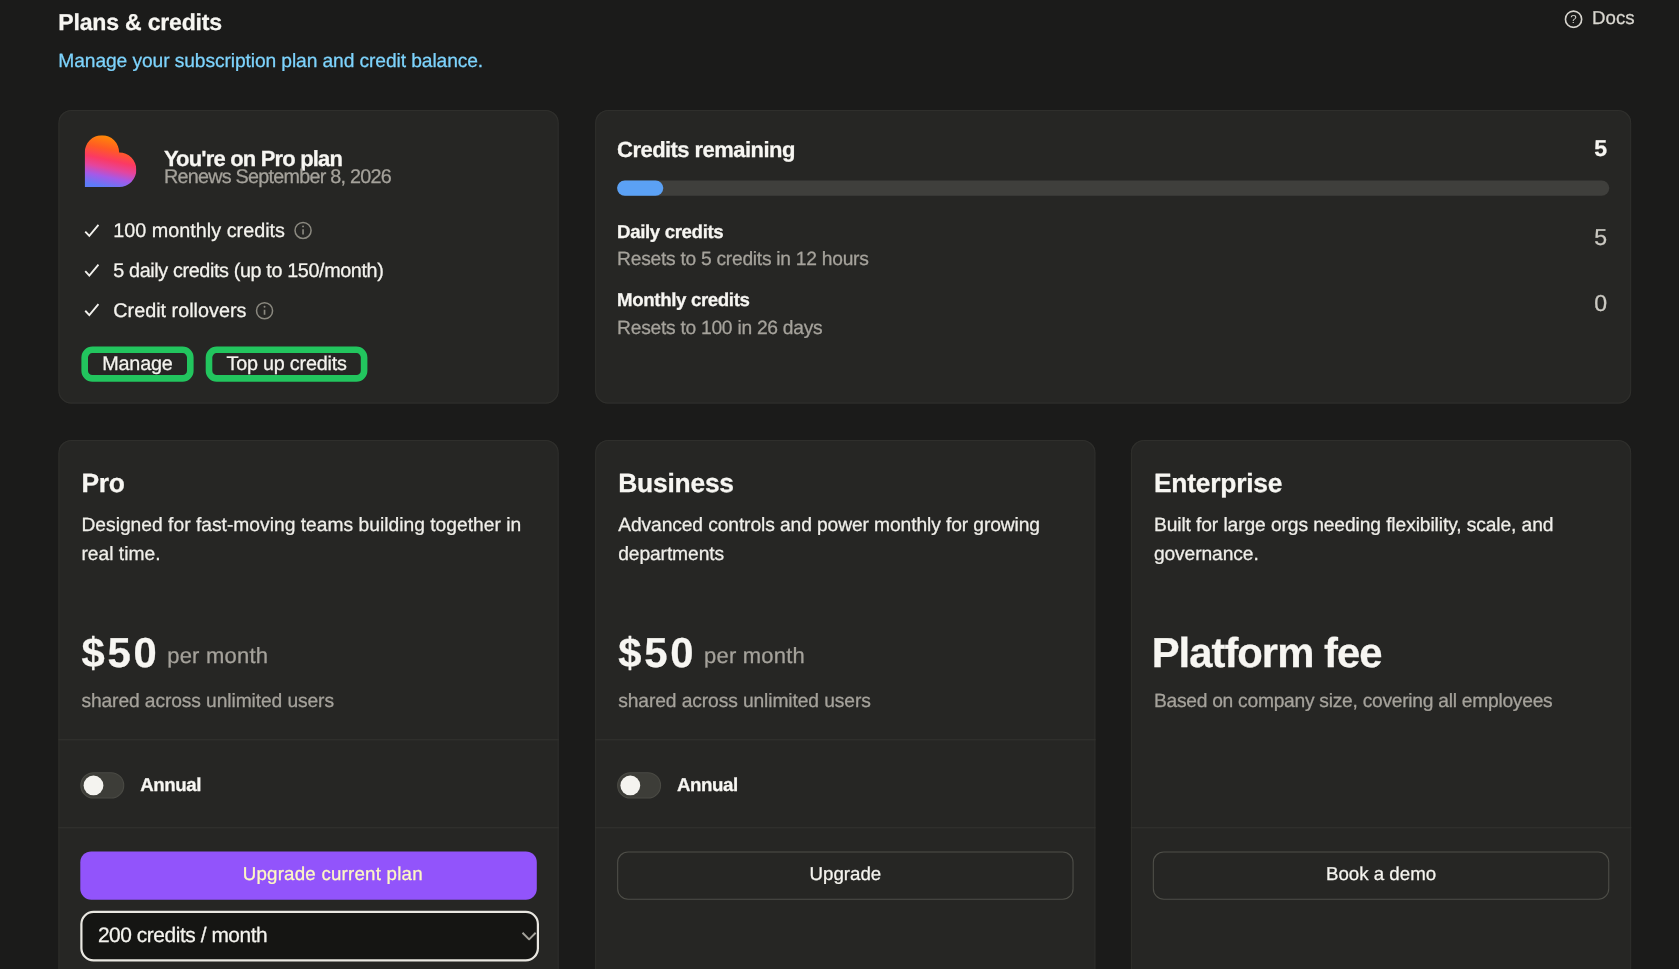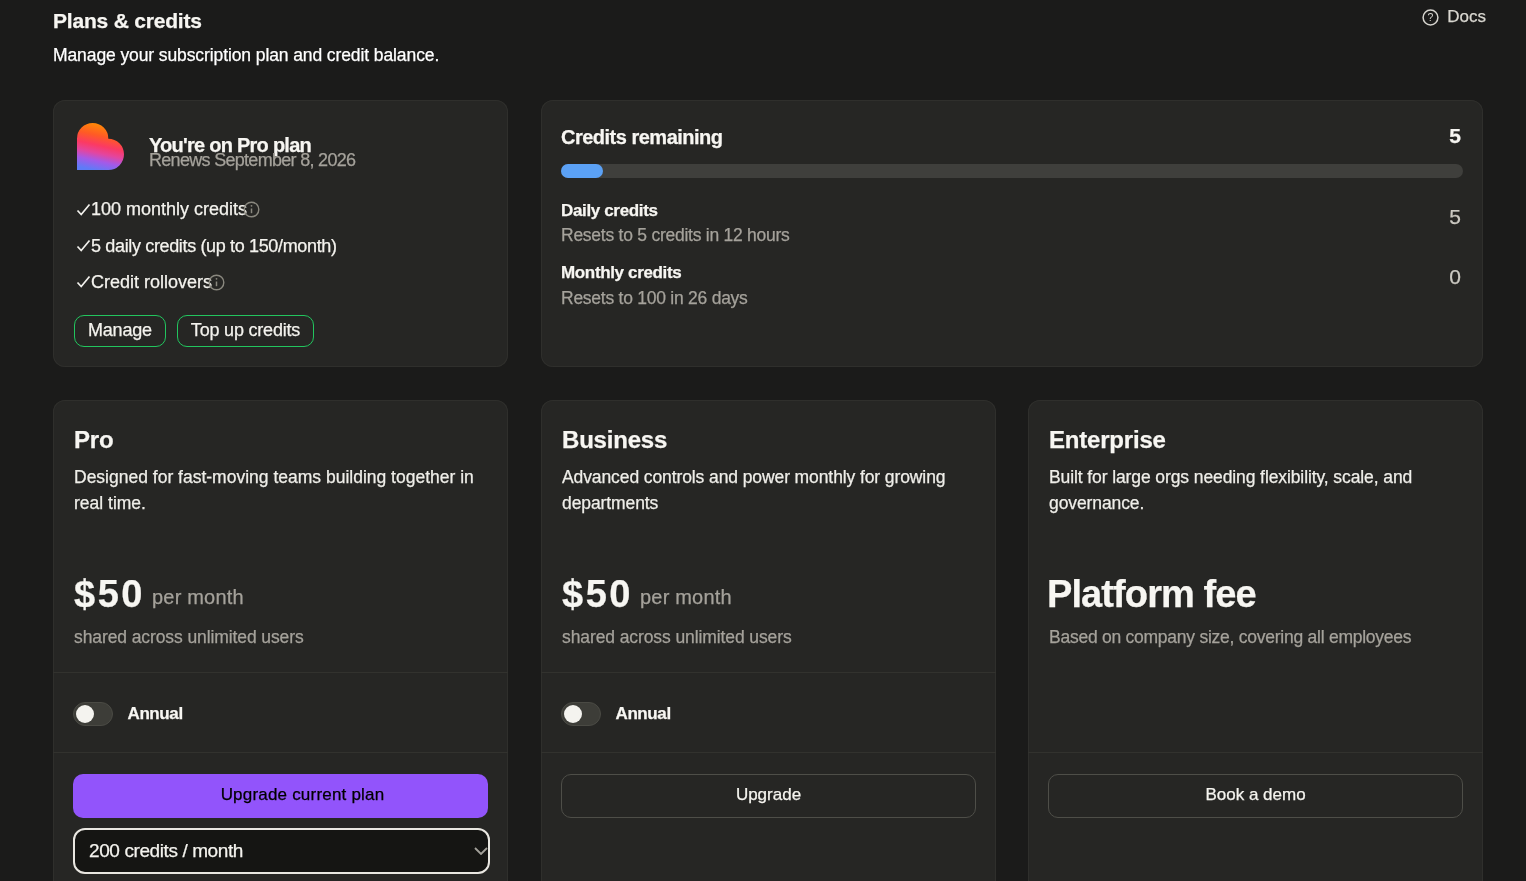--- a/index.html
+++ b/index.html
@@ -16,35 +16,35 @@
     position:absolute;
     background:#262624;
     box-shadow: inset 0 0 0 1px #2f2f2c;
     border-radius:12px;
   }
   .gray { color:#a5a29b; }
   .divider { position:absolute; left:0; right:0; height:1px; background:#32322e; }
 
   
   #h1 { left:53px; top:9px; font-size:21px; font-weight:bold; letter-spacing:-0.2px; }
-  #sub { left:53px; top:44.5px; font-size:17.5px; color:#ffffff; letter-spacing:-0.1px; }
+  #sub { left:53px; top:44.5px; font-size:17.5px; color:#7dd3fc; letter-spacing:-0.1px; }
   #docs { right:40px; top:6px; display:flex; align-items:center; gap:8px; font-size:17px; color:#d9d7d0; height:22px; }
 
   
   #card1 { left:53px; top:100px; width:455px; height:267px; }
   #card2 { left:541px; top:100px; width:942px; height:267px; }
 
   
   #heart { left:24px; top:23px; }
   #planTitle { left:96px; top:32px; font-size:20px; font-weight:bold; letter-spacing:-0.75px; line-height:26px; }
   #planSub { left:96px; top:48px; font-size:18px; line-height:24px; letter-spacing:-0.7px; }
-  .featRow { position:absolute; left:23px; display:flex; align-items:center; font-size:18px; color:#f4f3ee; }
+  .featRow { position:absolute; left:23px; display:flex; align-items:center; gap:12px; font-size:18px; color:#f4f3ee; }
   .btnRow { position:absolute; left:21px; top:214.5px; display:flex; gap:11px; }
   .btn1 {
-    height:32.5px; border:1px solid #22c55e; border-radius:10px;
+    height:32.5px; border:6px solid #22c55e; border-radius:10px;
     display:flex; align-items:center; padding:0 13px;
     font-size:18px; color:#f4f3ee; letter-spacing:-0.2px;
   }
 
   
   #crTitle { left:20px; top:25.5px; font-size:20px; font-weight:bold; letter-spacing:-0.5px; }
   #crVal { right:22px; top:23.5px; font-size:21px; font-weight:bold; }
   #track { position:absolute; left:20px; top:64px; width:902px; height:14px; border-radius:7px; background:#3f3f3c; }
   #fill { position:absolute; left:0; top:0; width:42px; height:14px; border-radius:7px; background:#5ba1f5; }
   .crRowT { position:absolute; left:20px; font-size:17px; font-weight:bold; letter-spacing:-0.35px; }
@@ -61,21 +61,21 @@
   .price { font-size:38px; font-weight:bold; letter-spacing:2.5px; }
   .pricewide { font-size:38px; font-weight:bold; letter-spacing:-0.9px; }
   .per { position:absolute; left:99px; top:186px; font-size:20px; color:#a5a29b; letter-spacing:0.2px; }
   .shared { position:absolute; left:21px; top:226.5px; font-size:17.5px; color:#a5a29b; letter-spacing:-0.1px; }
   .togRow { position:absolute; left:20px; top:301.5px; display:flex; align-items:center; gap:14.5px; }
   .toggle { width:40px; height:24px; border-radius:12px; background:#3d3d38; border:1px solid #4a4a44; position:relative; }
   .knob { position:absolute; left:2px; top:2px; width:18px; height:18px; border-radius:50%; background:#f4f3ef; }
   .annual { font-size:17px; font-weight:bold; letter-spacing:-0.4px; }
   .bigBtn { position:absolute; left:20px; top:374px; width:415px; height:43.5px; border-radius:10px;
             display:flex; align-items:center; justify-content:center; font-size:17px; padding-bottom:2px; }
-  .btnPurple { background:#9254fb; color:#000000; letter-spacing:0.2px;padding-left:44px; }
+  .btnPurple { background:#9254fb; color:#fef9c3; letter-spacing:0.2px;padding-left:44px; }
   
   .btnGhost { border:1px solid #4e4e48; color:#f5f4ef; }
   .select { position:absolute; left:20px; top:428px; width:417px; height:46px; border-radius:12px;
             display:flex; align-items:center; padding:0 0 0 14px; font-size:19px; letter-spacing:-0.4px; color:#f4f3ee; background:#151513; }
   .selFocus { border:2px solid #e9e7e1; }
   .selPlain { border:1px solid #4a4a45; }
   .chev { margin-left:auto; }
 </style>
 </head>
 <body>

